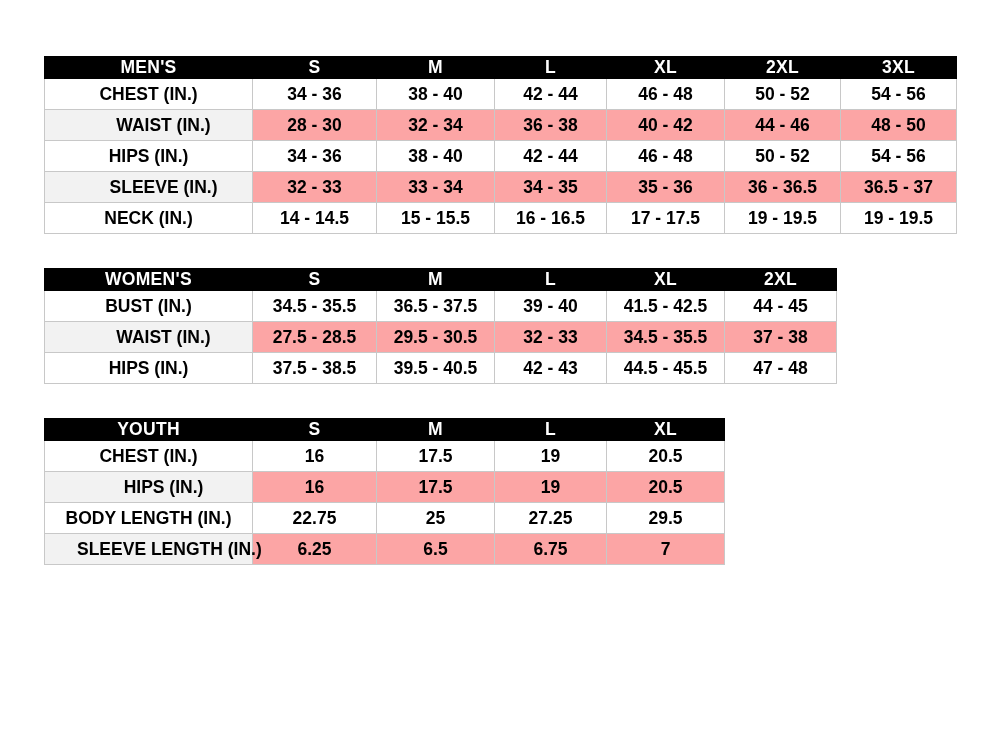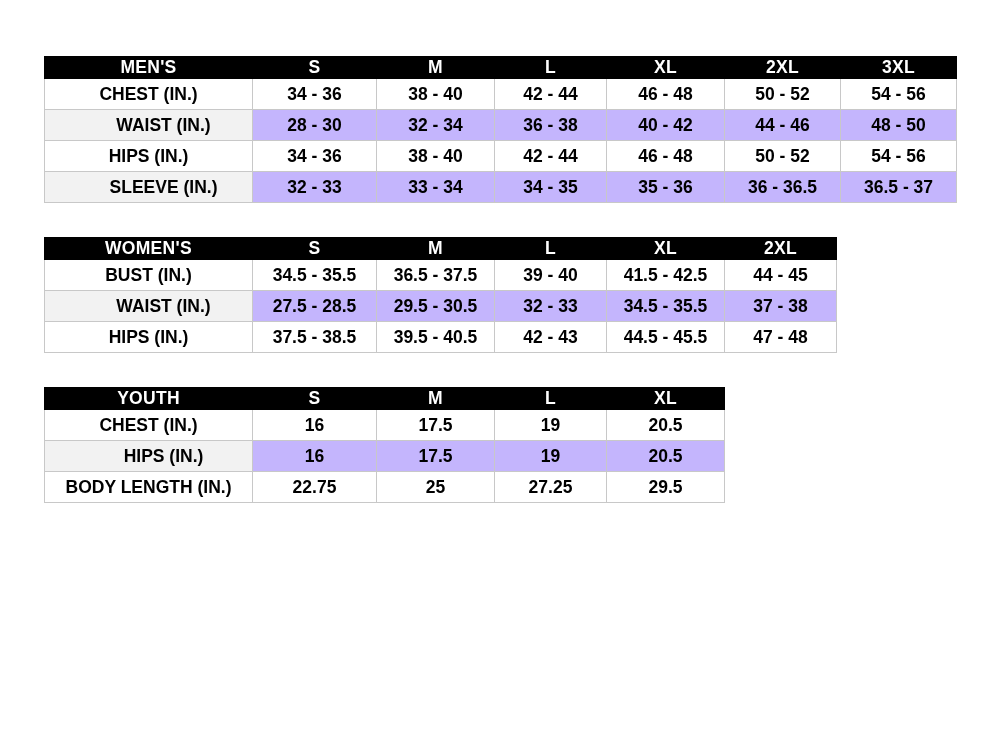--- a/index.html
+++ b/index.html
@@ -54,21 +54,21 @@
     border: 1px solid #000000;
     font-size: 17.5px;
     height: 20px;
     letter-spacing: 0.3px;
   }
   table.size-table tbody tr.odd td {
     background: #ffffff;
     margin-left: 16px;
   }
   table.size-table tbody tr.even td {
-    background: #c4b5fd;
+    background: #fca5a5;
   }
   table.size-table tbody td.rowhead {
     background: #ffffff;
   }
   table.size-table tbody tr.even td.rowhead {
     background: #f2f2f2;
     padding-left: 32px;
   }
   
   #men-table { width: 912px; }
@@ -154,20 +154,29 @@
         </tr>
         <tr class="even">
           <td class="rowhead">SLEEVE (IN.)</td>
           <td>32 - 33</td>
           <td>33 - 34</td>
           <td>34 - 35</td>
           <td>35 - 36</td>
           <td>36 - 36.5</td>
           <td>36.5 - 37</td>
         </tr>
+        <tr class="odd">
+          <td class="rowhead">NECK (IN.)</td>
+          <td>14 - 14.5</td>
+          <td>15 - 15.5</td>
+          <td>16 - 16.5</td>
+          <td>17 - 17.5</td>
+          <td>19 - 19.5</td>
+          <td>19 - 19.5</td>
+        </tr>
       </tbody>
     </table>
 
     <table class="size-table" id="women-table">
       <colgroup>
         <col class="c0">
           <col class="c1">
           <col class="c2">
           <col class="c3">
           <col class="c4">
@@ -243,17 +252,24 @@
           <td>19</td>
           <td>20.5</td>
         </tr>
         <tr class="odd">
           <td class="rowhead">BODY LENGTH (IN.)</td>
           <td>22.75</td>
           <td>25</td>
           <td>27.25</td>
           <td>29.5</td>
         </tr>
+        <tr class="even">
+          <td class="rowhead">SLEEVE LENGTH (IN.)</td>
+          <td>6.25</td>
+          <td>6.5</td>
+          <td>6.75</td>
+          <td>7</td>
+        </tr>
       </tbody>
     </table>
 
   </div>
 </div>
 
 </body></html>

